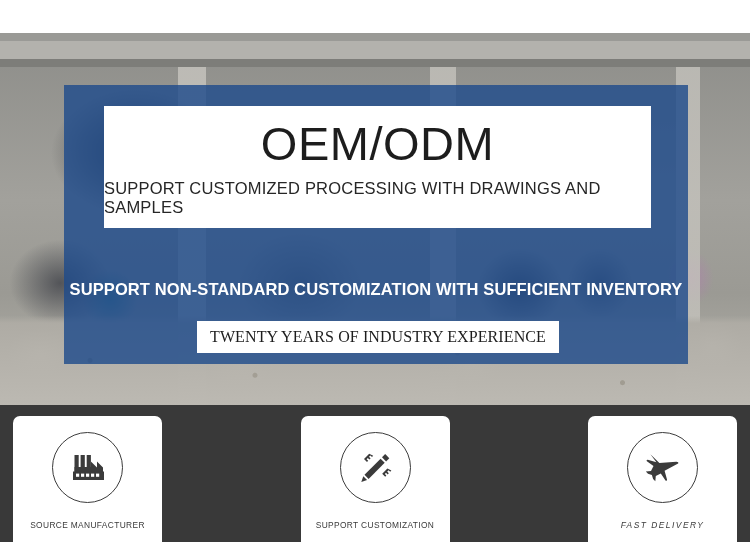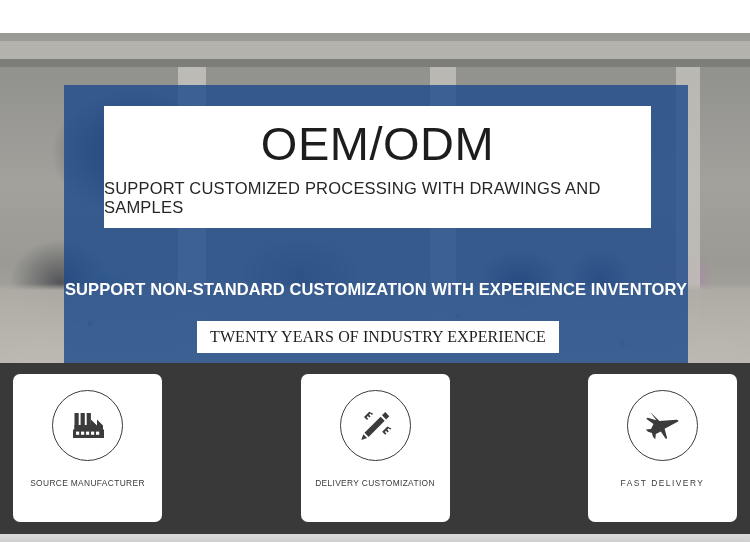--- a/index.html
+++ b/index.html
@@ -11,21 +11,21 @@
   }
 
   .page { position:relative; width:750px; height:542px; background:#fff; }
 
   
   .top-gap { height:33px; background:#ffffff; }
 
   
   .hero {
     position:relative;
-    width:750px; height:330px;
+    width:750px; height:372px;
     overflow:hidden;
     background:#404040;
   }
   .hero-photo {
     position:absolute; inset:0;
     background:
       
       linear-gradient(to bottom, rgba(0,0,0,0) 76%, rgba(175,172,165,.95) 78%, rgba(188,185,178,.98) 100%),
       
       radial-gradient(ellipse 120px 90px at 135px 120px, rgba(25,25,28,.75), rgba(25,25,28,0) 70%),
@@ -128,21 +128,21 @@
     border:1.6px solid #3b3b3b;
     display:flex; align-items:center; justify-content:center;
   }
   .icon-ring svg{ display:block; }
   .card-label{
     margin-top:17px;
     font-size:8.4px; color:#3a3a3a;
     letter-spacing:.35px; text-align:center;
     white-space:nowrap;
   }
-  .card-label.spaced{ letter-spacing:1.5px; }
+  .card-label.spaced{ letter-spacing:1.5px;font-style:italic; }
 
   
   .bottom-strip{
     width:750px; height:8px;
     background:linear-gradient(to bottom,#d9d9d9,#cfcfcf);
   }
 </style>
 </head>
 <body>
 
@@ -154,21 +154,21 @@
     <div class="hero-photo"></div>
 
     <div class="hero-overlay">
       <div class="hero-inner">
 
         <div class="white-block">
           <div class="headline">OEM/ODM</div>
           <div class="subline">SUPPORT CUSTOMIZED PROCESSING WITH DRAWINGS AND SAMPLES</div>
         </div>
 
-        <div class="band-line">SUPPORT NON-STANDARD CUSTOMIZATION WITH EXPERIENCE INVENTORY</div>
+        <div class="band-line">SUPPORT NON-STANDARD CUSTOMIZATION WITH SUFFICIENT INVENTORY</div>
 
         <div class="white-pill">TWENTY YEARS OF INDUSTRY EXPERIENCE</div>
 
       </div>
     </div>
   </div>
 
   <div class="features">
     <div class="cards">
 
@@ -199,21 +199,21 @@
           <svg width="40" height="40" viewBox="0 0 40 40">
             <g fill="#3b3b3b">
               <path d="M30.2 6.1 L34.3 10.2 L31.1 13.4 L27 9.3 Z"></path>
               <path d="M25.6 10.7 L29.7 14.8 L13.6 30.9 L9.5 26.8 Z"></path>
               <path d="M8.3 28.2 L12.1 32.0 L6.3 34.0 Z"></path>
               <path d="M14.2 5.8 L9.0 11.0 L12.0 14.0 L13.2 12.8 L11.6 11.2 L12.8 10.0 L14.4 11.6 L15.6 10.4 L14.0 8.8 L15.4 7.4 L17.0 9.0 L18.2 7.8 Z"></path>
               <path d="M32.4 20.6 L27.2 25.8 L30.2 28.8 L31.4 27.6 L29.8 26.0 L31.0 24.8 L32.6 26.4 L33.8 25.2 L32.2 23.6 L33.6 22.2 L35.2 23.8 L36.4 22.6 Z"></path>
             </g>
           </svg>
         </div>
-        <div class="card-label">DELIVERY CUSTOMIZATION</div>
+        <div class="card-label">SUPPORT CUSTOMIZATION</div>
       </div>
 
 
       <div class="card">
         <div class="icon-ring">
           <svg width="40" height="40" viewBox="0 0 40 40">
             <g fill="#3b3b3b">
               <path d="M7.4 6.2 L16.4 15.0 L33.2 13.8 C34.9 13.7 35.9 14.6 35.1 15.6 L21.6 22.8 L24.0 31.4 C24.2 32.4 23.3 33.1 22.5 32.4 L17.8 25.6 L12.8 28.1 L12.3 33.3 L10.1 31.1 L8.9 27.0 L5.0 25.7 L2.8 23.5 L8.0 23.0 L10.5 18.0 L3.9 13.2 C3.2 12.5 3.8 11.6 4.8 11.8 L13.4 14.2 Z"></path>
             </g>
           </svg>

